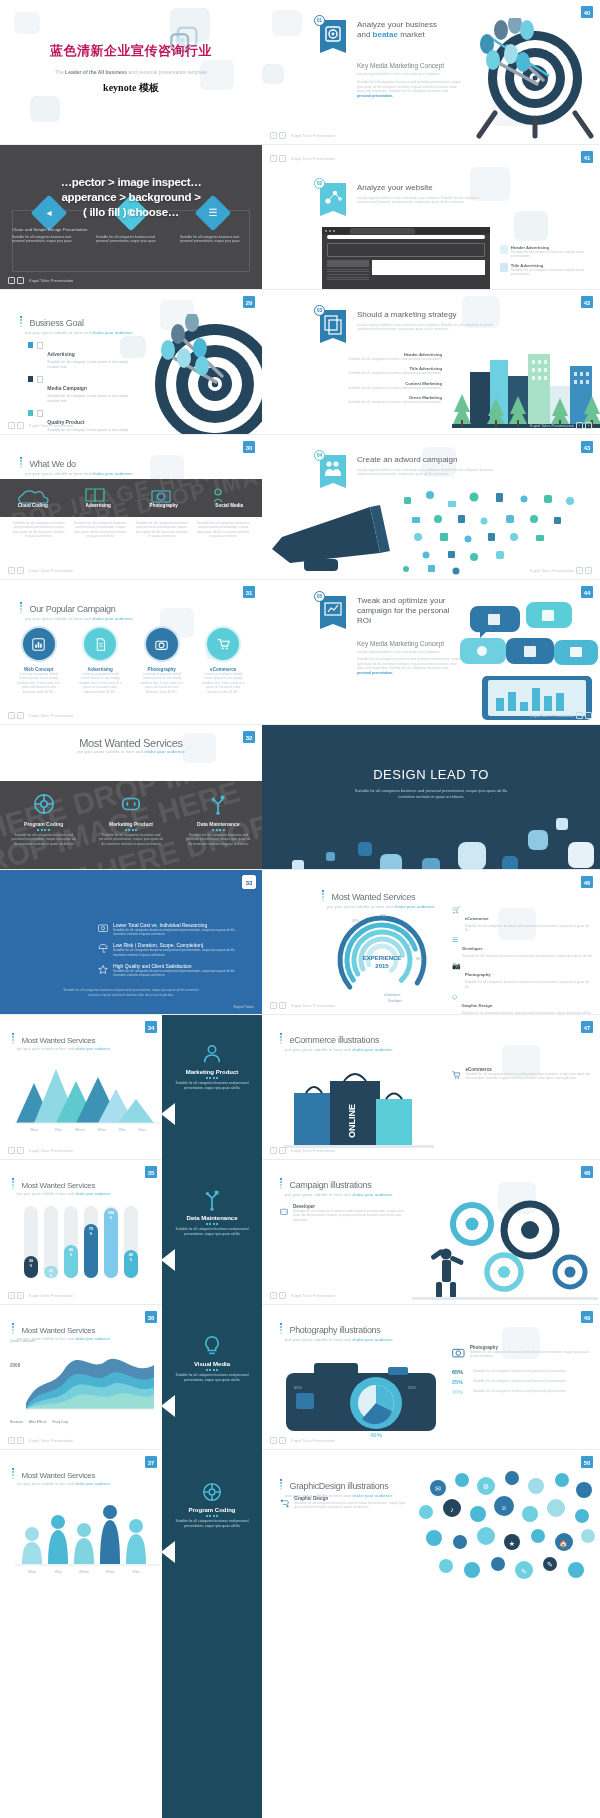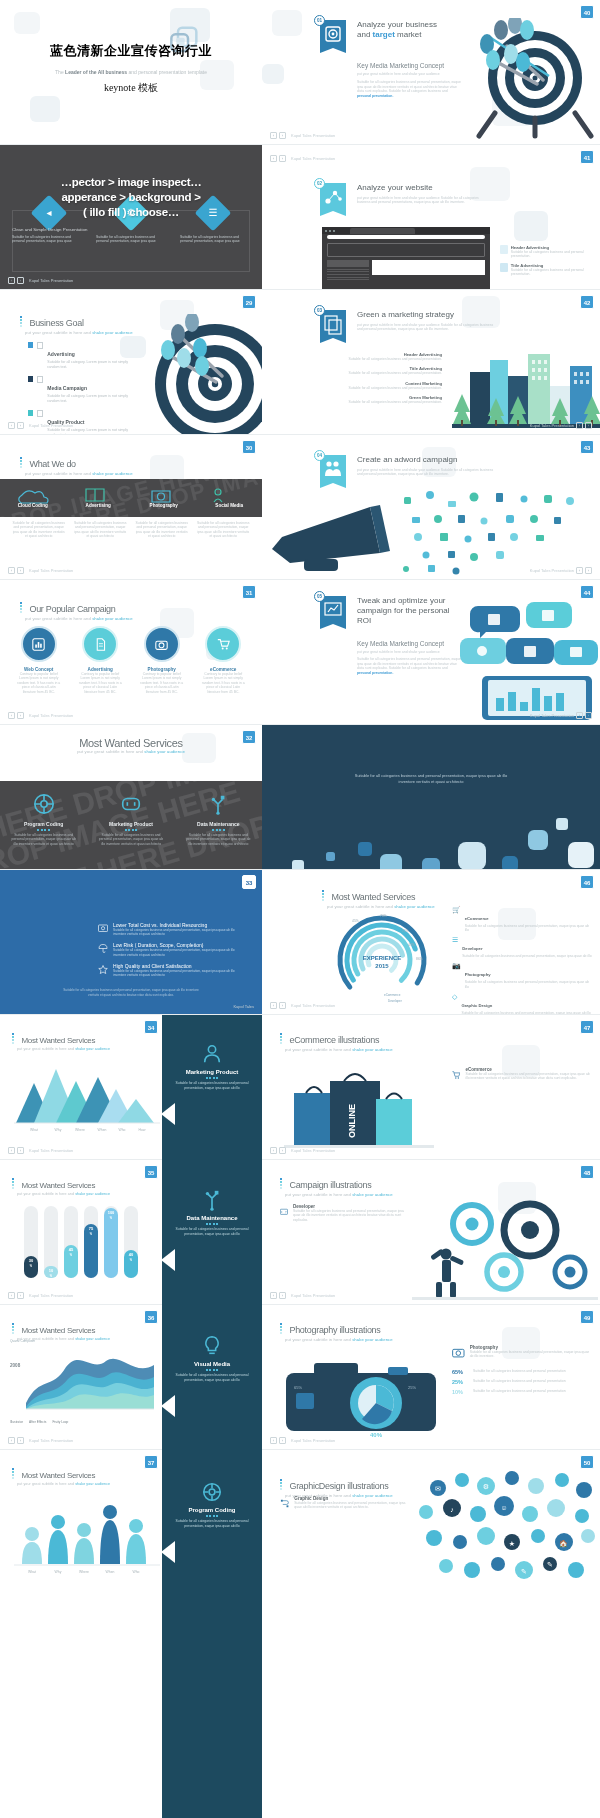--- a/index.html
+++ b/index.html
@@ -44,24 +44,24 @@
 
   
   .sfoot { position:absolute; left:8px; bottom:6px; display:flex; align-items:center; gap:2px; }
   .sfoot .nav { width:7px; height:7px; border:1px solid #cdd6da; border-radius:1px;
     font-size:4px; color:#9fb0b8; text-align:center; line-height:6px; }
   .sfoot .ftxt { font-size:4px; color:#3d9bd4; font-weight:bold; margin-left:3px; }
   .sfoot .ftxt span { color:#c2ccd1; font-weight:normal; }
   .sfoot.right { left:auto; right:8px; }
 
   
-  .cover-title { font-size:13px; font-weight:bold; color:#000000; letter-spacing:.5px; }
+  .cover-title { font-size:13px; font-weight:bold; color:#be185d; letter-spacing:.5px; }
   .cover-sub { font-size:5px; color:#b9c0c4; margin-top:9px; }
   .cover-sub b { color:#7b868c; }
-  .cover-kn { font-size:10px; font-weight:normal; color:#111; margin-top:6px;
+  .cover-kn { font-size:10px; font-weight:bold; color:#111; margin-top:6px;
     font-family:"Liberation Serif", serif; }
   .cover-logo { position:absolute; right:62px; top:26px; width:34px; height:30px;
     opacity:.55; }
 
   
   .dark-bg { background:#48484a; }
   .fillmsg { position:absolute; left:0; right:0; top:30px; text-align:center;
     color:#fff; font-weight:bold; font-size:11.5px; line-height:15px;
     letter-spacing:-.3px; text-shadow:0 1px 2px rgba(0,0,0,.35); }
   .diamond { position:absolute; width:26px; height:26px; background:#3aa5d0;
@@ -157,21 +157,21 @@
         <svg viewBox="0 0 26 28" width="26" height="28">
           <rect x="6" y="7" width="14" height="14" rx="2" fill="none" stroke="#fff" stroke-width="1.4"></rect>
           <circle cx="13" cy="14" r="4" fill="none" stroke="#fff" stroke-width="1.4"></circle>
           <circle cx="13" cy="14" r="1.4" fill="#fff"></circle>
         </svg>
       </div>
     </div>
     <div style="position:absolute;left:95px;top:20px;width:130px;">
       <div class="hd-title">Analyze your business</div>
       <div class="hd-title">
-        <span>and </span><b>target</b><span> market</span>
+        <span>and </span><b>beatae</b><span> market</span>
       </div>
     </div>
     <div style="position:absolute;left:95px;top:62px;width:105px;">
       <div style="font-size:6.5px;color:#7b868c;">Key Media Marketing Concept</div>
       <div class="hd-desc">put your great subtitle in here and shake your audience</div>
       <div class="hd-desc" style="margin-top:4px;">
         <span>Suitable for all categories business and personal presentation, eaque ipsa quae ab illo inventore veritatis et quasi architecto beatae vitae dicta sunt explicabo. Suitable for all categories business and </span><b style="color:#3d9bd4">personal presentation.</b>
       </div>
     </div>
 
@@ -380,21 +380,21 @@
     <div style="position:absolute;left:58px;top:20px;">
       <div class="shield">
         <div class="num">03</div>
         <svg viewBox="0 0 26 28" width="26" height="28">
           <rect x="5" y="6" width="12" height="14" fill="none" stroke="#fff" stroke-width="1.2"></rect>
           <rect x="9" y="10" width="12" height="14" fill="none" stroke="#fff" stroke-width="1.2"></rect>
         </svg>
       </div>
     </div>
     <div style="position:absolute;left:95px;top:20px;width:140px;">
-      <div class="hd-title">Green a marketing strategy</div>
+      <div class="hd-title">Should a marketing strategy</div>
       <div class="hd-desc">put your great subtitle in here and shake your audience Suitable for all categories business and personal presentation, eaque ipsa quae ab illo inventore.</div>
     </div>
     <div style="position:absolute;left:70px;top:62px;width:110px;text-align:right;">
       <div style="margin-bottom:5px;">
           <div style="font-size:4.2px;font-weight:bold;color:#5d666a;">Header Advertising</div>
         <div class="tiny">Suitable for all categories business and personal presentation.</div>
         </div>
       <div style="margin-bottom:5px;">
           <div style="font-size:4.2px;font-weight:bold;color:#5d666a;">Title Advertising</div>
         <div class="tiny">Suitable for all categories business and personal presentation.</div>
@@ -751,20 +751,21 @@
               <i></i>
             </div>
           <div class="tiny" style="padding:0 10px;color:#aeb5b9;">Suitable for all categories business and personal presentation, eaque ipsa quae ab illo inventore veritatis et quasi architecto</div>
         </div>
       </div>
     </div>
   </div>
 
   <div class="slide col-r h145 navy" style="top:725px">
     <div style="position:absolute;left:0;right:0;top:42px;text-align:center;">
+      <div style="font-size:13px;color:#fff;font-weight:300;letter-spacing:.5px;">DESIGN LEAD TO</div>
       <div style="font-size:4px;color:#b8cbd6;margin-top:6px;padding:0 86px;line-height:5.5px;">Suitable for all categories business and personal presentation, eaque ipsa quae ab illo inventore veritatis et quasi architecto</div>
     </div>
     <svg style="position:absolute;left:0;bottom:0;" width="338" height="62">
       <rect x="64" y="44" width="9" height="9" rx="2.5" fill="#5fa3cc"></rect>
       <rect x="96" y="34" width="14" height="14" rx="4" fill="#2f78a8"></rect>
       <rect x="118" y="46" width="22" height="22" rx="6" fill="#8fc8e2"></rect>
       <rect x="160" y="50" width="18" height="18" rx="5" fill="#5fa3cc"></rect>
       <rect x="196" y="34" width="28" height="28" rx="8" fill="#cfe7f2"></rect>
       <rect x="240" y="48" width="16" height="16" rx="5" fill="#2f78a8"></rect>
       <rect x="266" y="22" width="20" height="20" rx="6" fill="#8fc8e2"></rect>

